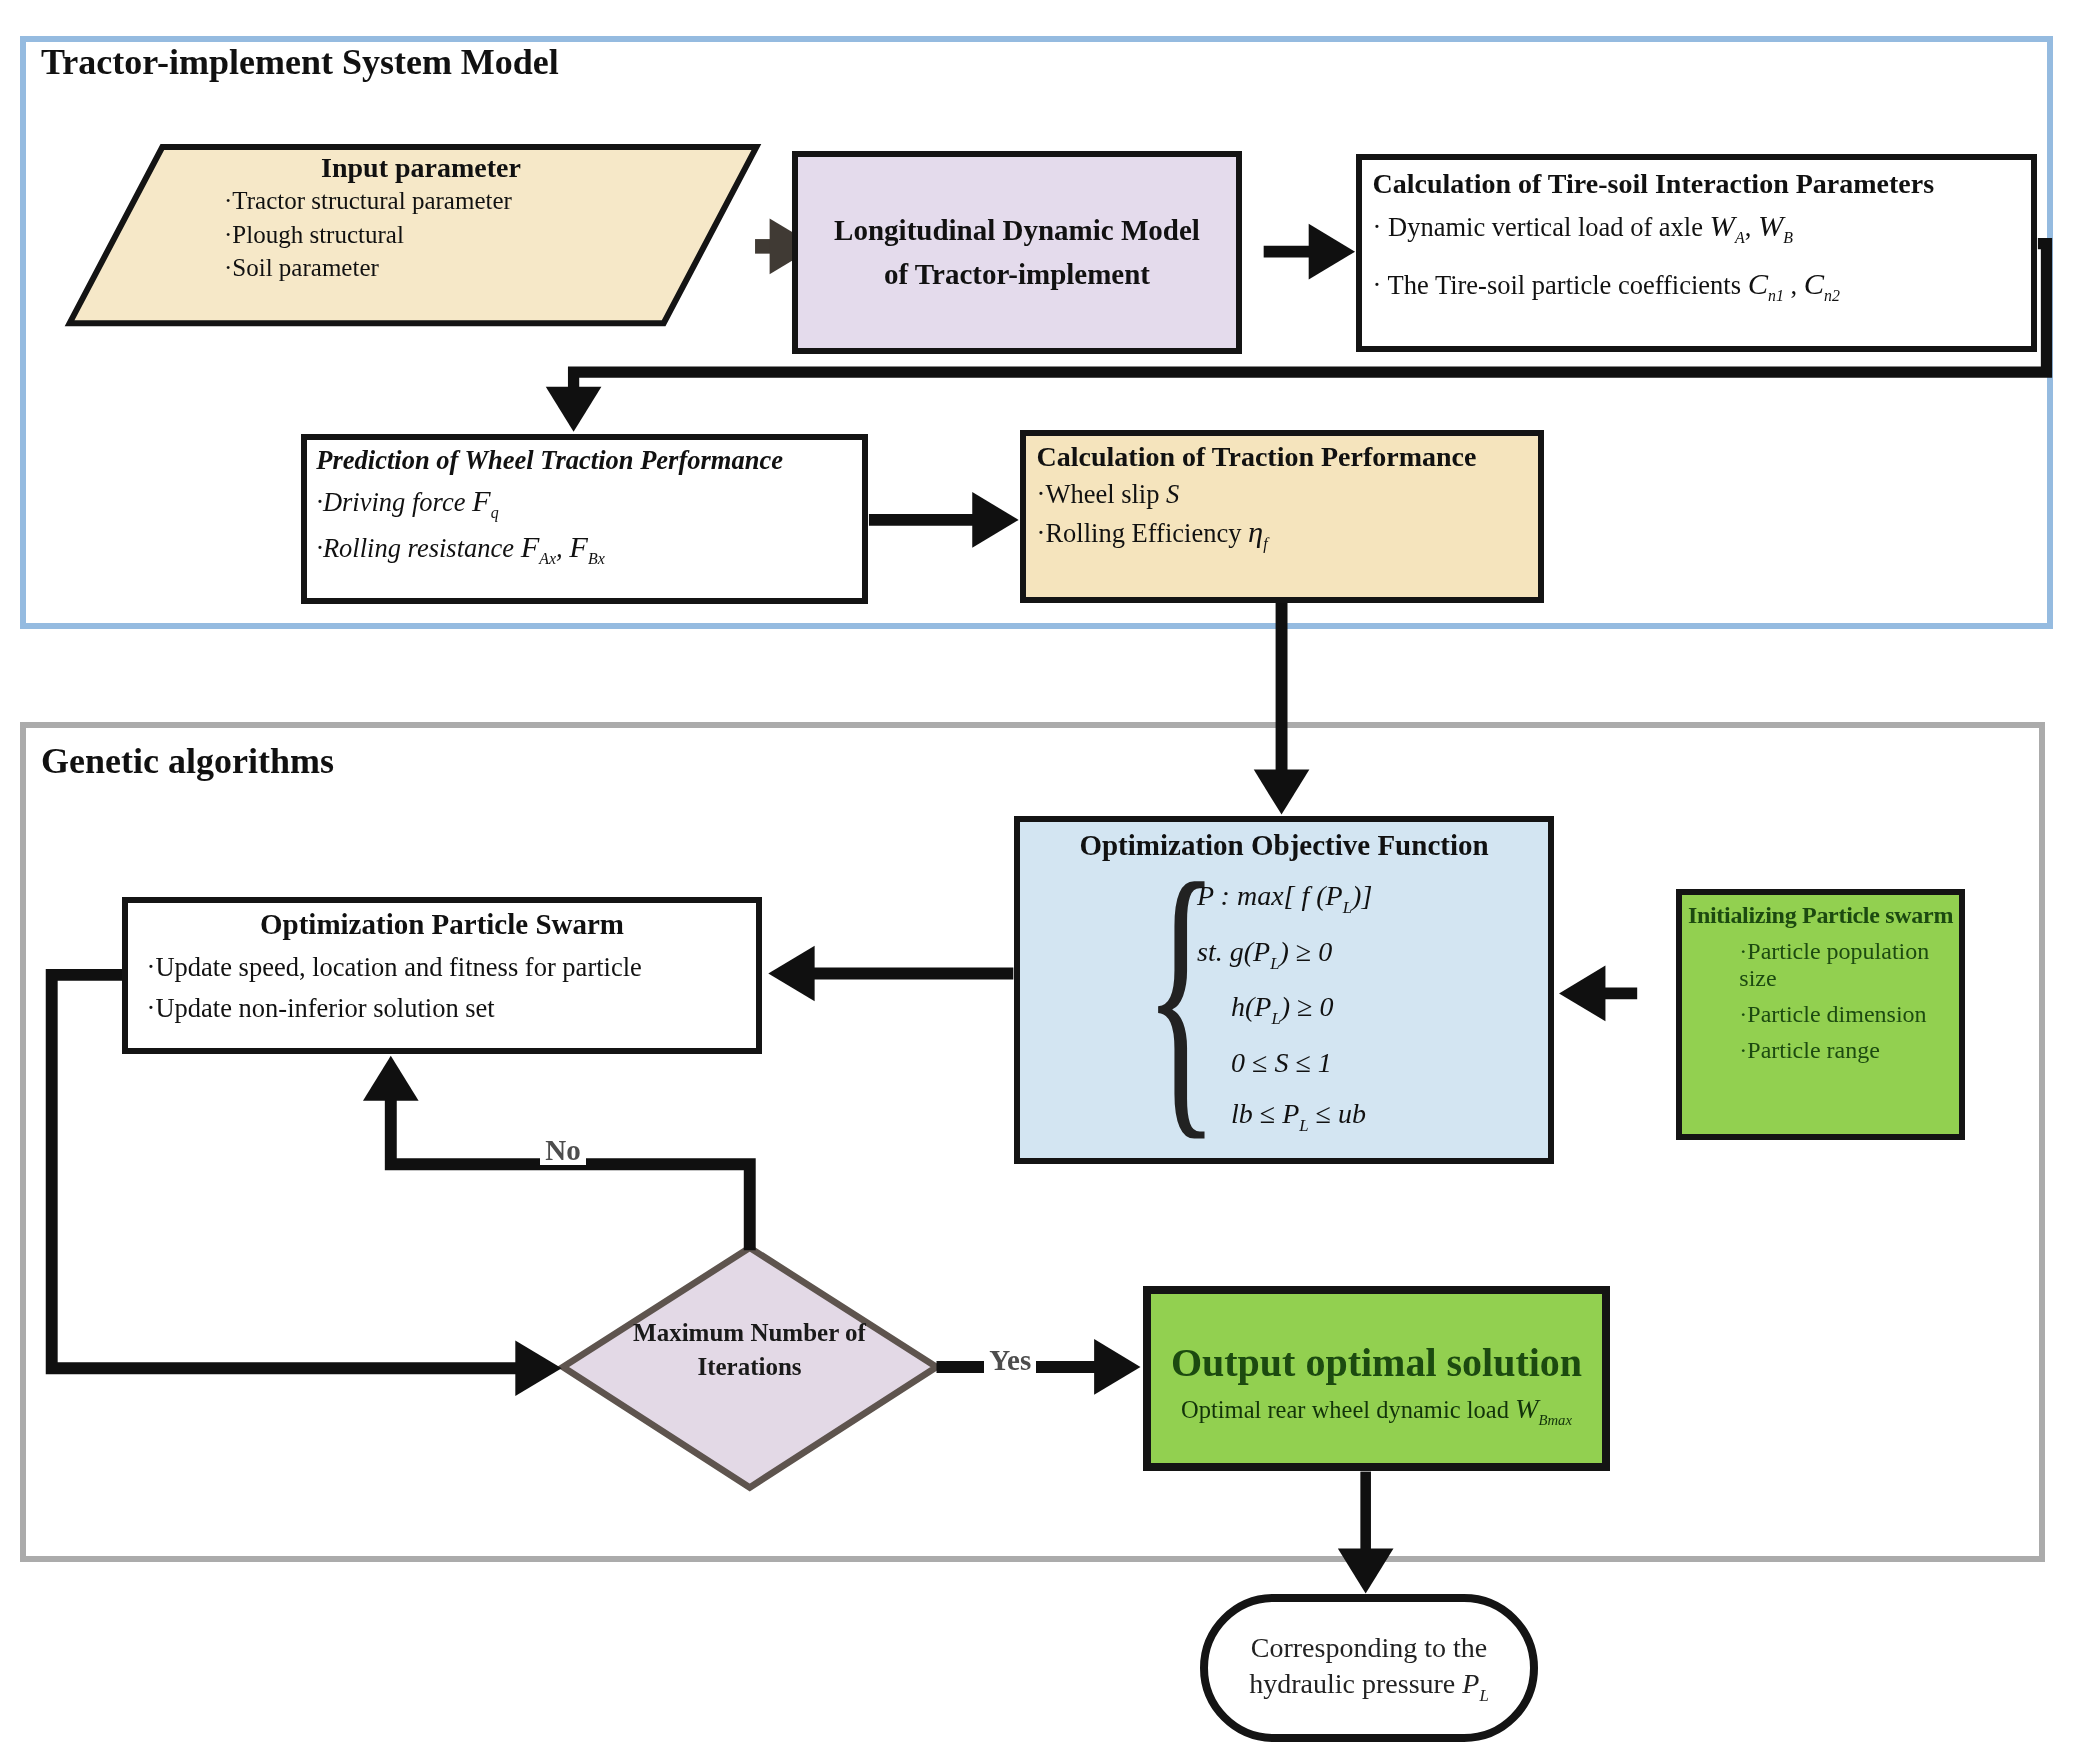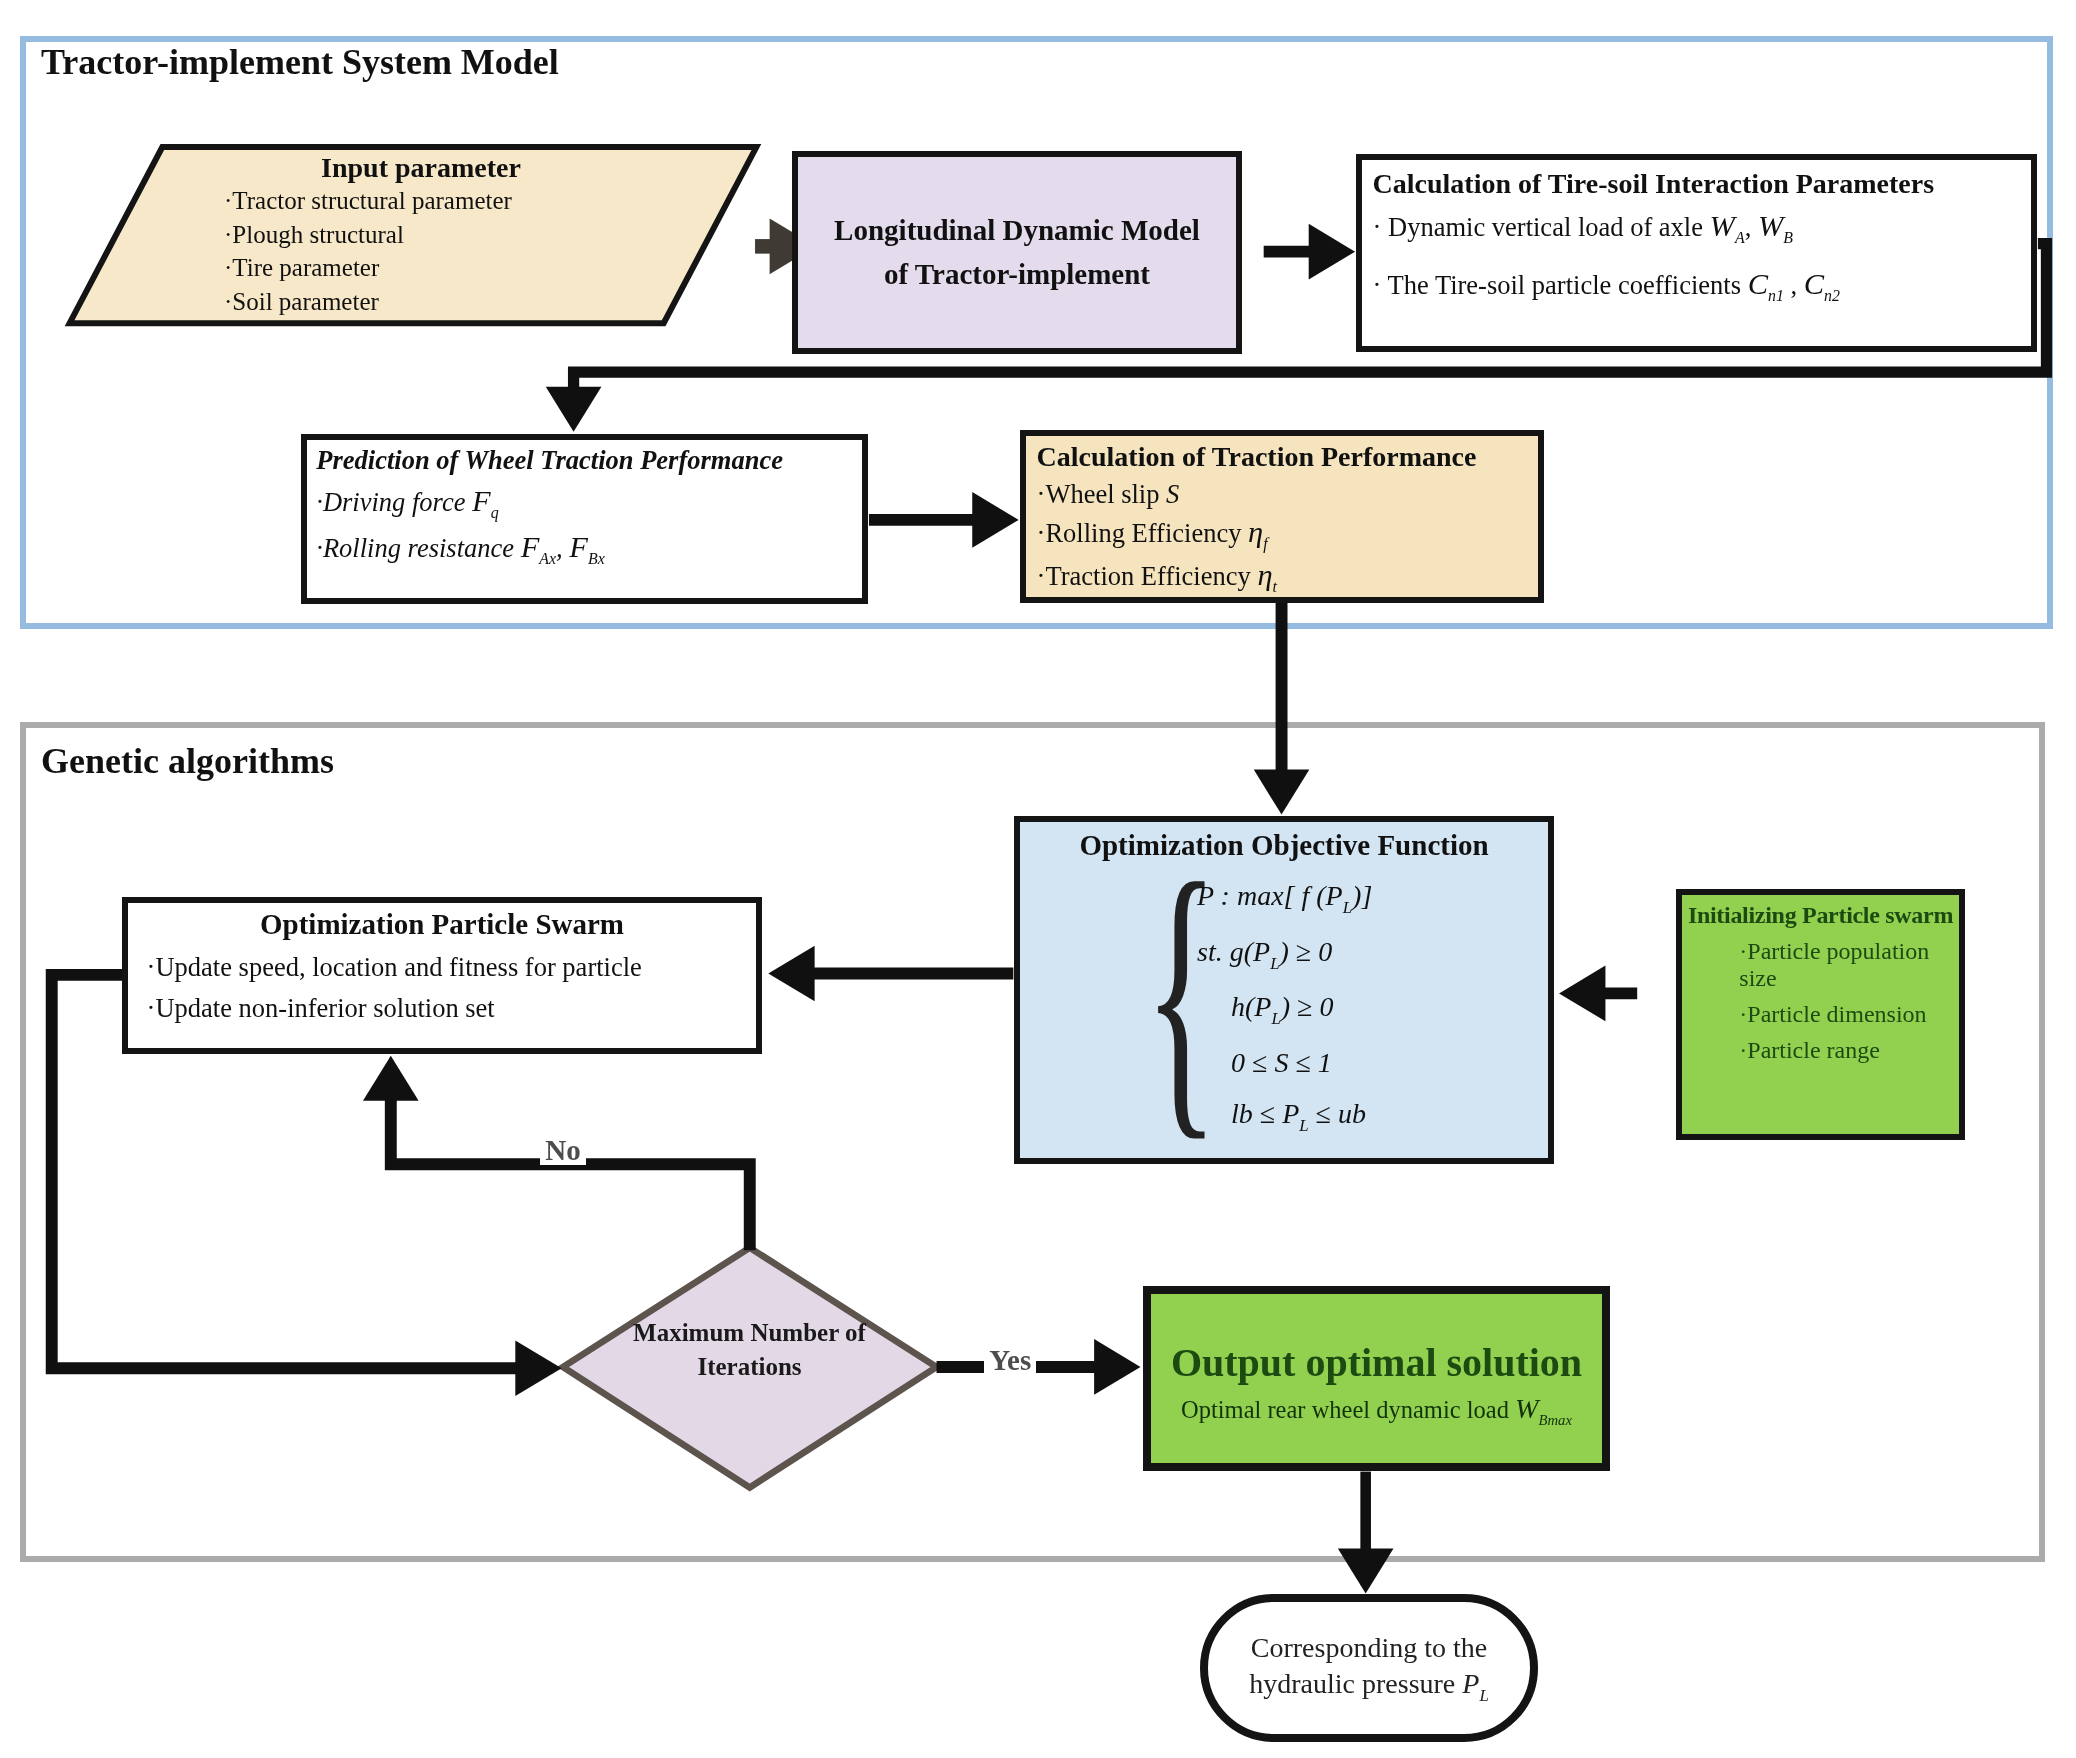--- a/index.html
+++ b/index.html
@@ -147,21 +147,20 @@
     </g>
   </svg>
 
   <div class="sec-title sec1-title">Tractor-implement System Model</div>
   <div class="sec-title sec2-title">Genetic algorithms</div>
 
   <div class="txt para-text">
     <div class="bt">Input parameter</div>
     <div class="bl">·Tractor structural parameter</div>
     <div class="bl">·Plough structural</div>
-    <div class="bl">·Tire parameter</div>
     <div class="bl">·Soil parameter</div>
   </div>
 
   <div class="node box-model">
     <div>
       <div>Longitudinal Dynamic Model</div>
       <div>of  Tractor-implement</div>
     </div>
   </div>
 
@@ -174,21 +173,20 @@
   <div class="node box-predict">
     <div class="bt">Prediction of Wheel Traction Performance</div>
     <div class="bl"><span class="seg-i">·Driving force  </span><span class="seg-big">F</span><span class="seg-isub">q</span></div>
     <div class="bl"><span class="seg-i">·Rolling resistance </span><span class="seg-big">F</span><span class="seg-isub">Ax</span><span class="seg-i">, </span><span class="seg-big">F</span><span class="seg-isub">Bx</span></div>
   </div>
 
   <div class="node box-traction">
     <div class="bt">Calculation of Traction Performance</div>
     <div class="bl"><span>·Wheel slip </span><span class="seg-i">S</span></div>
     <div class="bl"><span>·Rolling Efficiency  </span><span class="seg-big">η</span><span class="seg-isub">f</span></div>
-    <div class="bl"><span>·Traction Efficiency  </span><span class="seg-big">η</span><span class="seg-isub">t</span></div>
   </div>
 
   <div class="node box-objective">
     <div class="bt">Optimization Objective Function</div>
     <div class="brace">{</div>
     <div class="obj-math">
       <div class="row"><span class="seg-i">P</span><span> : max</span><span>[</span><span class="seg-i"> f </span><span>(</span><span class="seg-i">P</span><span class="seg-isub">L</span><span>)</span><span>]</span></div>
       <div class="row"><span class="seg-i">st.  </span><span class="seg-i">g</span><span>(</span><span class="seg-i">P</span><span class="seg-isub">L</span><span>) ≥ 0</span></div>
       <div class="row ind"><span class="seg-i">h</span><span>(</span><span class="seg-i">P</span><span class="seg-isub">L</span><span>) ≥ 0</span></div>
       <div class="row ind"><span>0 ≤ </span><span class="seg-i">S</span><span> ≤ 1</span></div>

